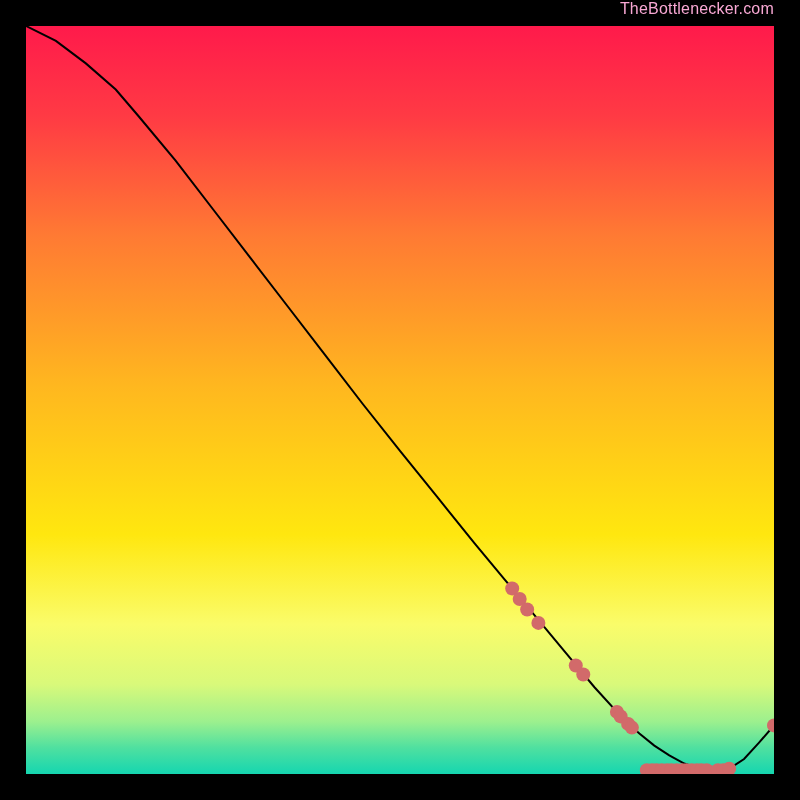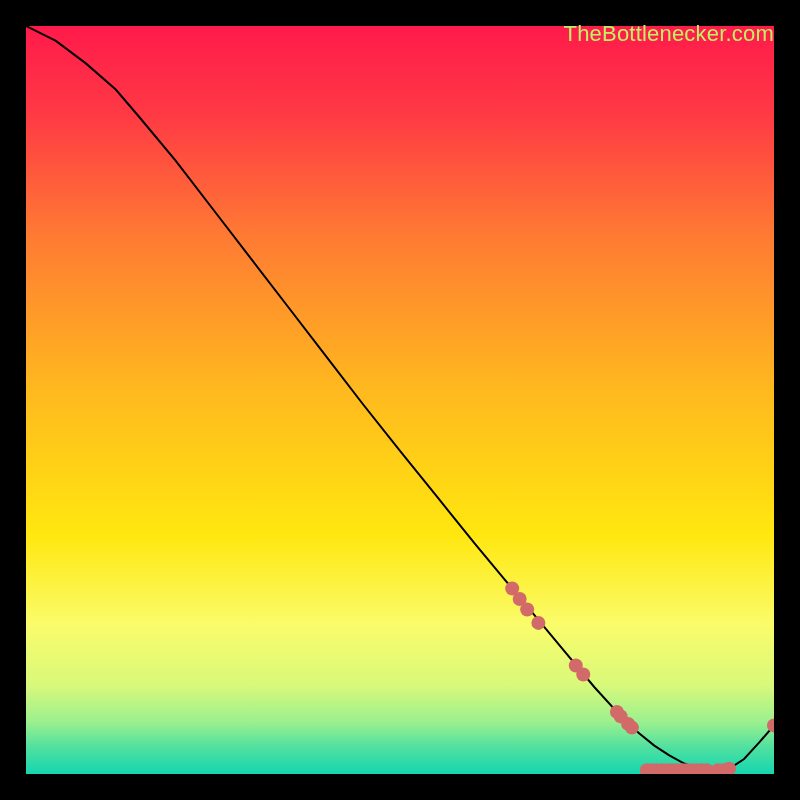--- a/index.html
+++ b/index.html
@@ -12,25 +12,25 @@
     font-family: Arial, Helvetica, sans-serif;
   }
   .stage {
     position: relative;
     width: 800px;
     height: 800px;
     background: #000;
   }
   .watermark {
     position: absolute;
-    top: 21px;
+    top: 0;
     right: 26px;
-    font-size: 22px;
+    font-size: 16px;
     font-weight: 400;
-    color: #bef264;
+    color: #f9a8d4;
     letter-spacing: 0.2px;
     z-index: 5;
   }
   .plot {
     position: absolute;
     left: 26px;
     top: 26px;
     width: 748px;
     height: 748px;
   }

